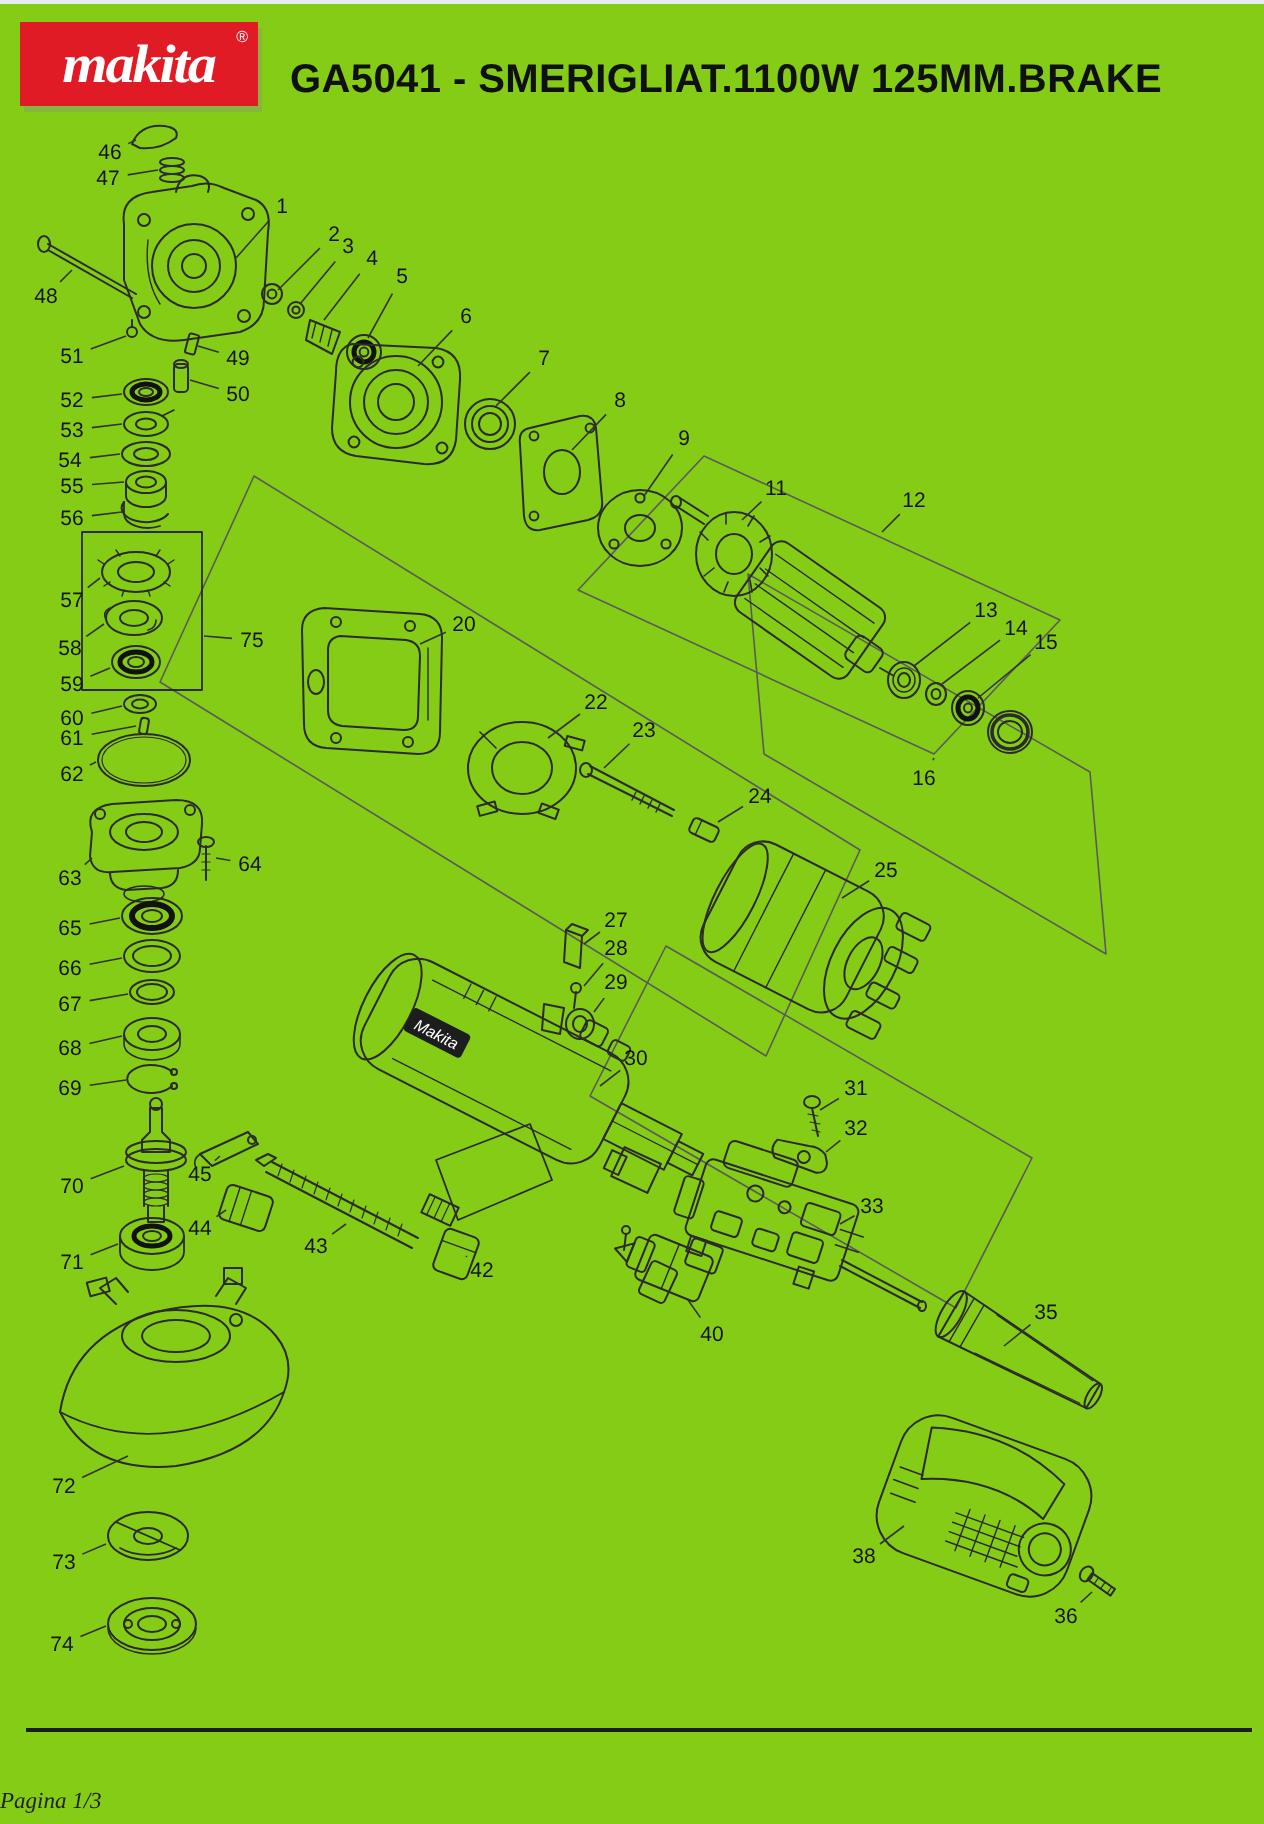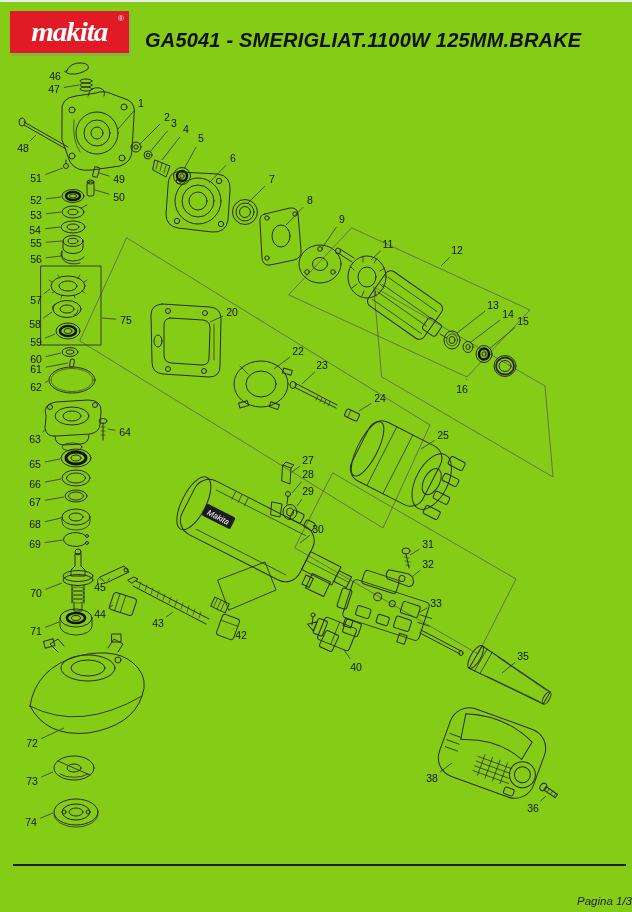--- a/index.html
+++ b/index.html
@@ -10,25 +10,25 @@
 m               background:linear-gradient(#7d8388,#b9bfc5);}
   #makita-logo{position:absolute;left:10px;top:11px;width:119px;height:42px;
                display:flex;align-items:center;justify-content:center;
                box-shadow:2px 3px 0 rgba(140,140,140,.35);z-index:2;}
   #makita-logo .logo-word{font-family:"Liberation Serif",serif;font-style:italic;
                font-weight:bold;font-size:27px;color:#fff;letter-spacing:-1px;
                transform:scaleX(1.08);}
   #makita-logo .reg{position:absolute;top:3px;right:5px;font-size:8px;color:#fff;
                font-family:"Liberation Sans",sans-serif;font-style:normal;}
   #page-title{position:absolute;left:145px;top:29px;font-size:20px;font-weight:bold;
-               color:#101010;letter-spacing:.2px;white-space:nowrap;font-style:italic;}
+               color:#101010;letter-spacing:.2px;white-space:nowrap;}
   
   #footer-rule{position:absolute;left:13px;top:864px;width:613px;height:2px;background:#1c1c1c;}
-  #page-number{position:absolute;left:0;top:895px;width:632px;text-align:right;
-               font-size:11.5px;font-style:italic;color:#222;}
+  #page-number{position:absolute;left:0;top:895px;width:632px;text-align:left;
+               font-size:11.5px;font-style:italic;color:#222;font-family:Liberation Serif, serif;}
   
   #diagram-svg{position:absolute;left:0;top:0;}
   #part-labels text{font:10.5px "Liberation Sans",sans-serif;fill:#151515;}
 </style>
 </head>
 <body>
 
 <div id="page">
 
   <div id="header-rule"></div>

